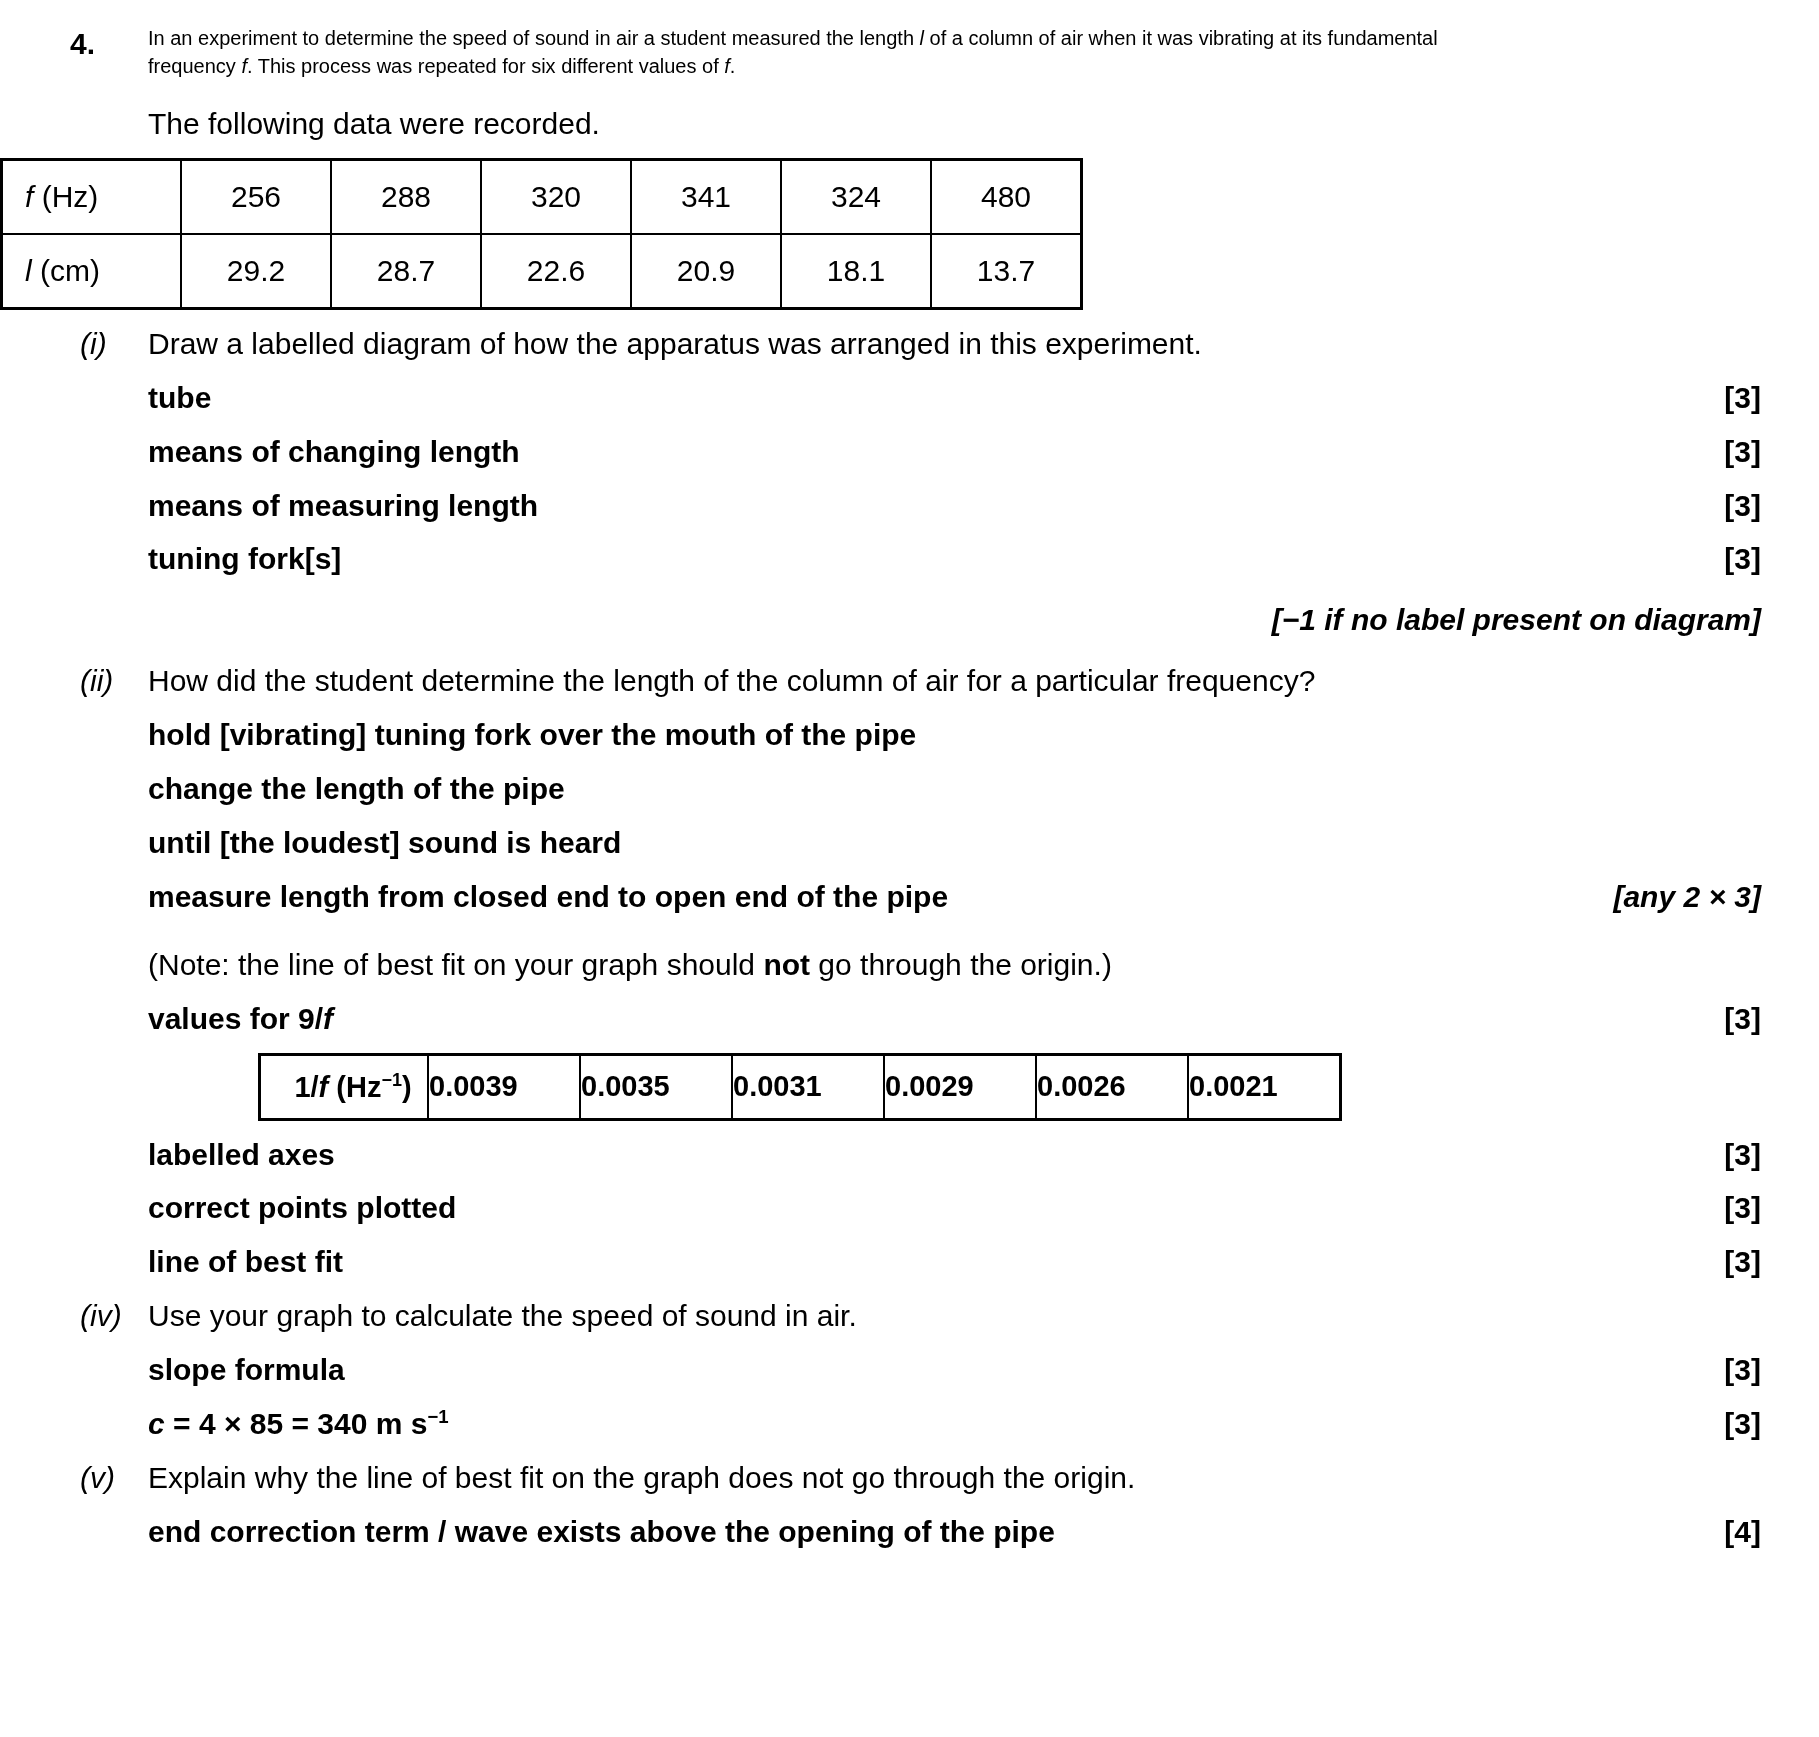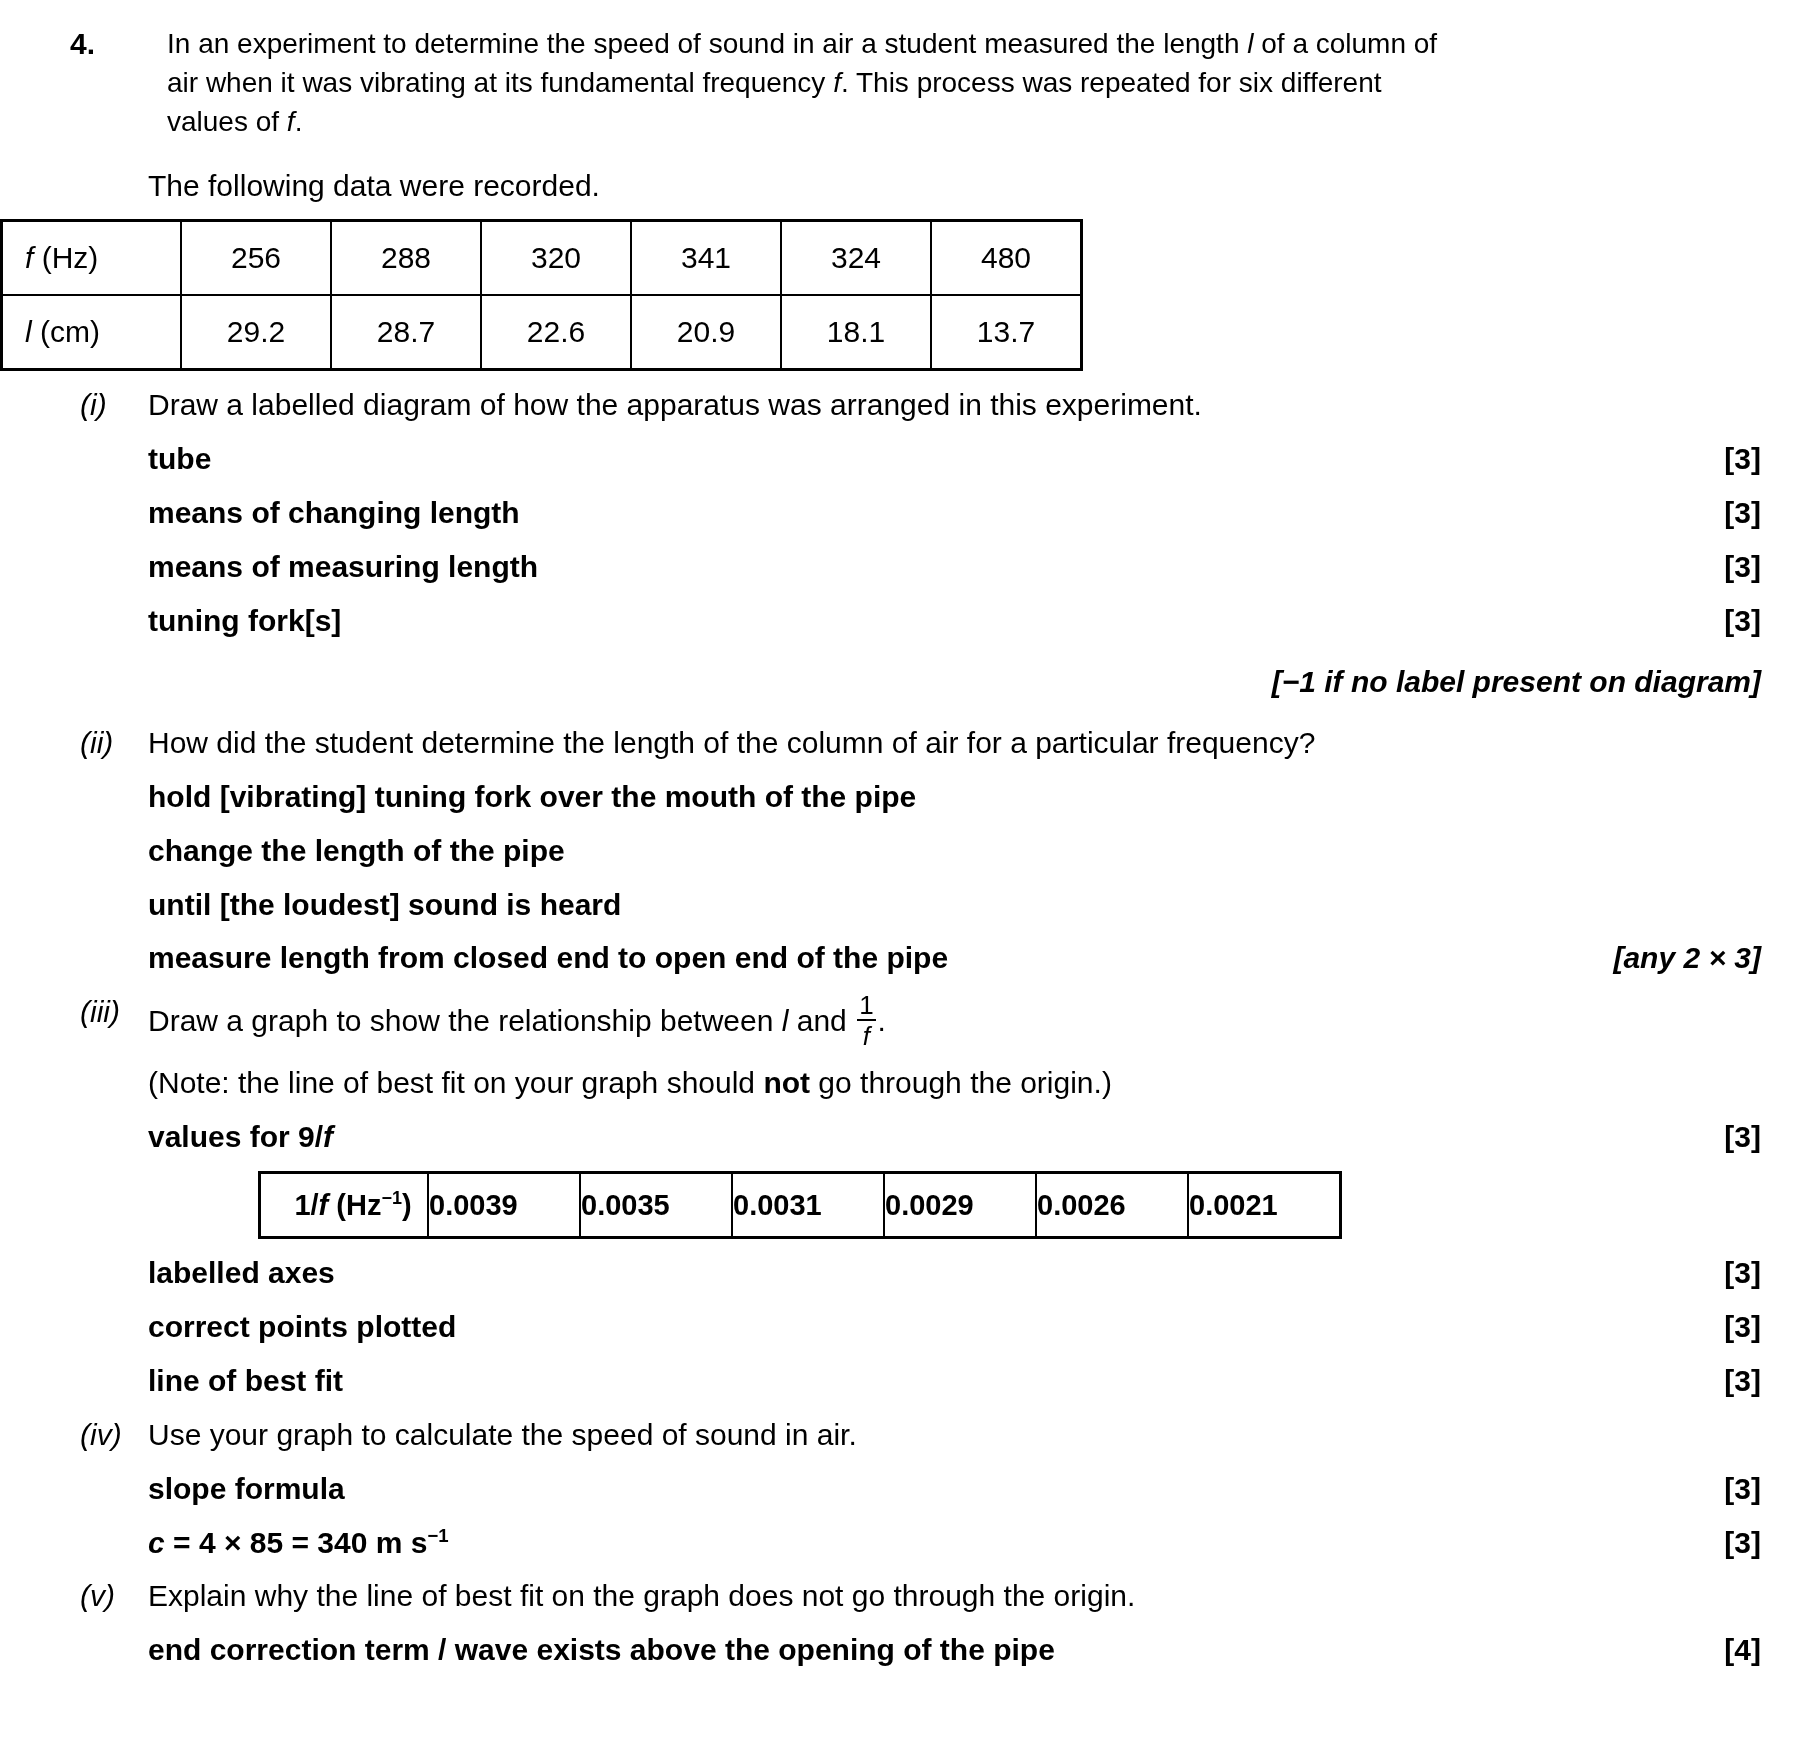--- a/index.html
+++ b/index.html
@@ -61,24 +61,23 @@
     line-height: 1.33;
     white-space: nowrap;
   }
   .ans {
     font-weight: bold;
   }
   .it { font-style: italic; }
 
   
   .intro-para {
-    font-size: 28px;
+    font-size: 20px;
     line-height: 1.40;
     max-width: 1290px;
-    margin-left: 19px;
   }
 
   .gap-sm { height: 14px; }
   .gap-md { height: 24px; }
 
   
   .tbl-wrap {
   }
   table.data {
     border-collapse: collapse;
@@ -267,24 +266,20 @@
   </div>
   <div class="gap-sm"></div>
   <div class="row">
     <div class="spacer"></div>
     <div class="body ans">measure length from closed end to open end of the pipe</div>
     <div class="marks" style="flex:0 0 220px;"><span class="it">[any 2 × 3]</span></div>
   </div>
 
   <div class="gap-sm"></div>
 
-  <div class="row">
-    <div class="romnum">(iii)</div>
-    <div class="body"><span>Draw a graph to show the relationship between </span><span class="it">l</span><span> and </span><span class="frac"><span class="num">1</span><span class="den">f</span></span><span>.</span></div>
-  </div>
 
   <div class="gap-sm"></div>
 
   <div class="row">
     <div class="spacer"></div>
     <div class="body"><span>(Note: the line of best fit on your graph should </span><b>not</b><span> go through the origin.)</span></div>
   </div>
 
   <div class="gap-sm"></div>
 

